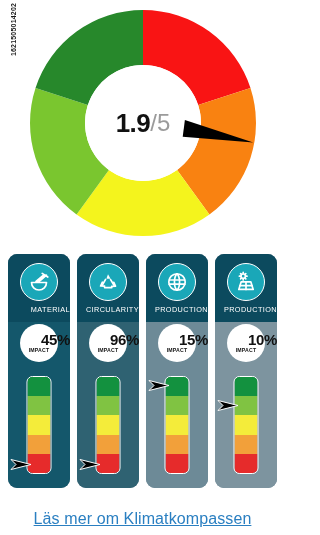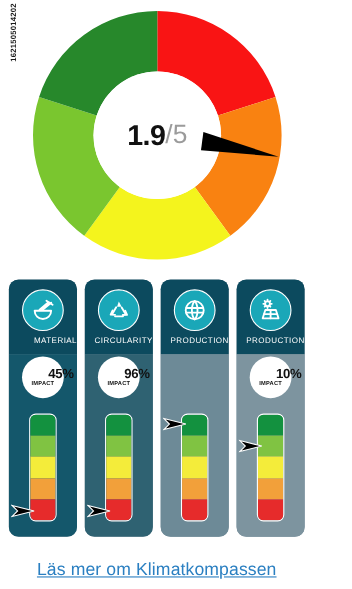--- a/index.html
+++ b/index.html
@@ -118,21 +118,21 @@
     left: 50%; top: 70px;
     transform: translateX(-50%);
     width: 38px; height: 38px;
     border-radius: 50%;
     background: #ffffff;
     display: flex; flex-direction: column;
     align-items: center; justify-content: center;
     line-height: 1;
   }
   .impact-pct {
-    font-size: 12px;
+    font-size: 15px;
     font-weight: 700;
     color: #111111;
     letter-spacing: -0.3px;
     margin-left: 33px;
   }
   .impact-label {
     font-size: 5.2px;
     font-weight: 700;
     color: #111111;
     letter-spacing: 0.2px;
@@ -275,20 +275,24 @@
         <div class="icon-circle">
           <svg width="24" height="24" viewBox="0 0 24 24">
         <circle cx="12" cy="12" r="8.2" stroke="#ffffff" stroke-width="1.7" fill="none" stroke-linecap="round" stroke-linejoin="round"></circle>
         <path d="M12 3.8 C8.6 6.8 8.6 17.2 12 20.2" stroke="#ffffff" stroke-width="1.7" fill="none" stroke-linecap="round" stroke-linejoin="round"></path>
         <path d="M12 3.8 C15.4 6.8 15.4 17.2 12 20.2" stroke="#ffffff" stroke-width="1.7" fill="none" stroke-linecap="round" stroke-linejoin="round"></path>
         <path d="M4.2 10 H19.8" stroke="#ffffff" stroke-width="1.7" fill="none" stroke-linecap="round" stroke-linejoin="round"></path>
         <path d="M4.2 14.2 H19.8" stroke="#ffffff" stroke-width="1.7" fill="none" stroke-linecap="round" stroke-linejoin="round"></path>
       </svg>
         </div>
         <div class="card-title">PRODUCTION</div>
+        <div class="impact-badge">
+          <div class="impact-pct">15%</div>
+          <div class="impact-label">IMPACT</div>
+        </div>
         <div class="bar-area">
           <div class="bar">
             <div class="seg" style="background: rgb(19, 145, 63);"></div>
             <div class="seg" style="background: rgb(128, 195, 66);"></div>
             <div class="seg" style="background: rgb(244, 236, 58);"></div>
             <div class="seg" style="background: rgb(242, 160, 58);"></div>
             <div class="seg" style="background: rgb(230, 43, 43);"></div>
           </div>
           <div class="needle-small" style="top: 8.3px; left: 2px;"><svg width="22" height="15" viewBox="0 0 22 15">
     <polygon points="1,2.5 21,7.5 1,12.5 6,7.5" fill="#000000" stroke="#ffffff" stroke-width="1"></polygon>

